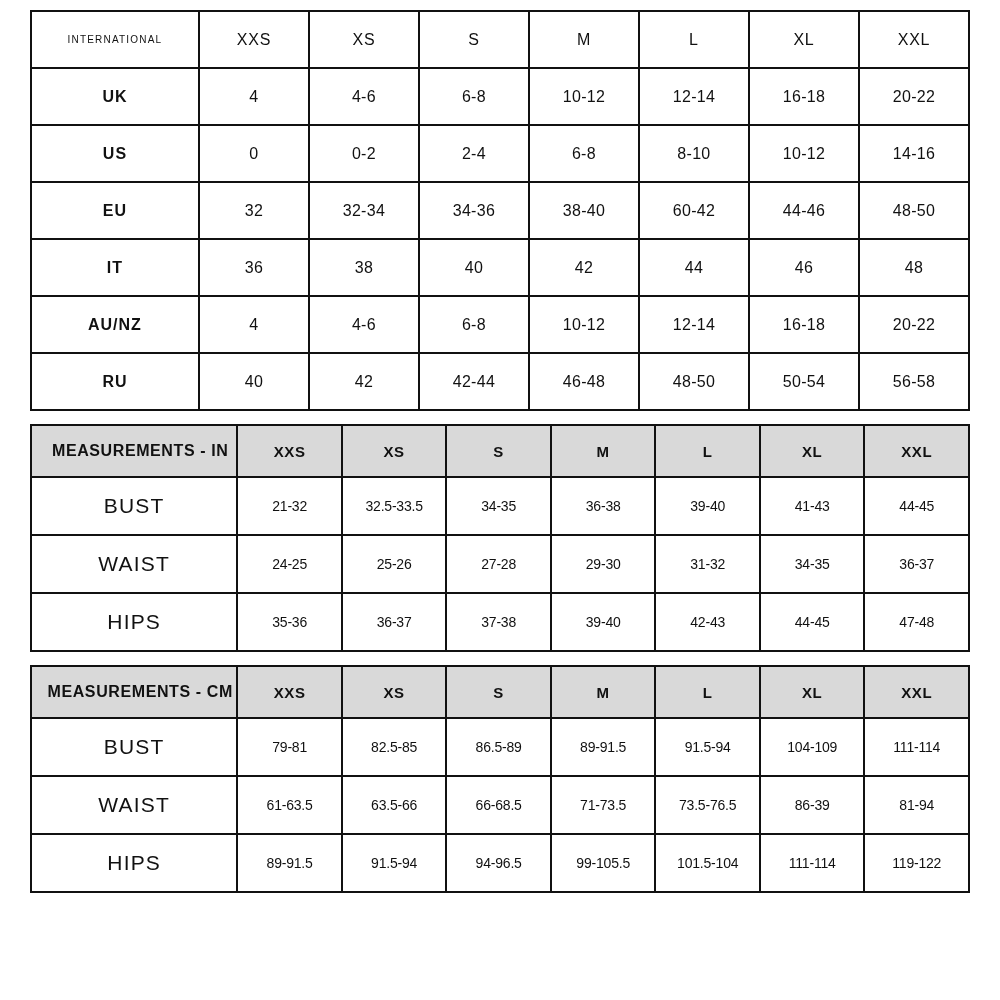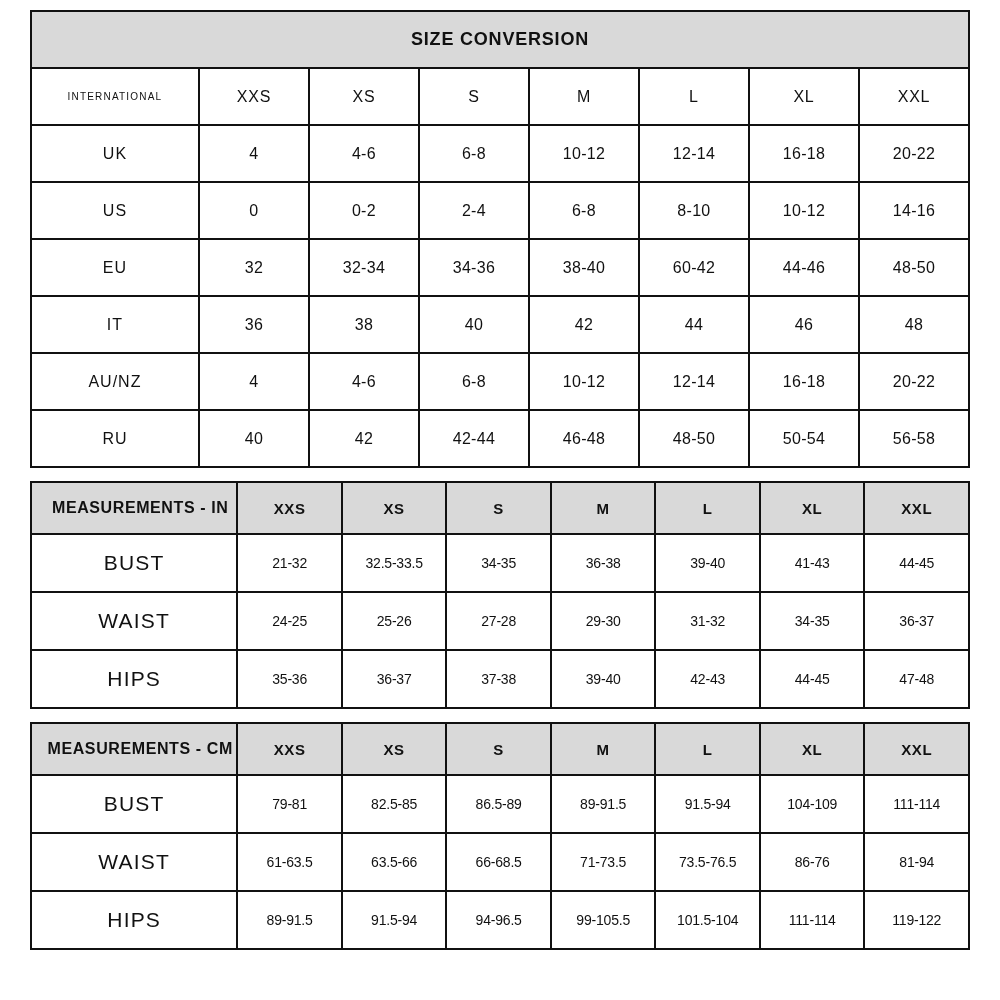--- a/index.html
+++ b/index.html
@@ -49,21 +49,21 @@
     margin-top: 36px;
   }
   .conv-table td[data-name="size-col-header"] {
     font-size: 16px;
     letter-spacing: 0.8px;
     font-weight: 500;
   }
   .conv-table .row-label {
     font-size: 16px;
     letter-spacing: 1px;
-    font-weight: 400;
+    font-weight: 700;
   }
   .conv-table td[data-name="value-cell"] {
     font-size: 16px;
     letter-spacing: 0.3px;
   }
   .conv-table col.label-col { width: 17.9%; }
   
   .meas-table col.label-col { width: 22%; }
   .meas-table .head-row { height: 52px; }
   .meas-table .head-row td {
@@ -101,23 +101,20 @@
       <col class="label-col">
         <col>
         <col>
         <col>
         <col>
         <col>
         <col>
         <col>
     </colgroup>
     <tbody>
-      <tr data-name="table-title-row">
-        <td class="table-title-cell" colspan="8" data-name="table-title">SIZE CONVERSION</td>
-      </tr>
       <tr data-name="size-header-row">
         <td class="col-label" data-name="international-label">INTERNATIONAL</td>
       <td data-name="size-col-header">XXS</td>
           <td data-name="size-col-header">XS</td>
           <td data-name="size-col-header">S</td>
           <td data-name="size-col-header">M</td>
           <td data-name="size-col-header">L</td>
           <td data-name="size-col-header">XL</td>
           <td data-name="size-col-header">XXL</td>
         </tr>
@@ -277,21 +274,21 @@
           <td data-name="value-cell">104-109</td>
           <td data-name="value-cell">111-114</td>
         </tr>
         <tr data-name="table-row">
           <td class="row-label" data-name="row-label">WAIST</td>
           <td data-name="value-cell">61-63.5</td>
           <td data-name="value-cell">63.5-66</td>
           <td data-name="value-cell">66-68.5</td>
           <td data-name="value-cell">71-73.5</td>
           <td data-name="value-cell">73.5-76.5</td>
-          <td data-name="value-cell">86-76</td>
+          <td data-name="value-cell">86-39</td>
           <td data-name="value-cell">81-94</td>
         </tr>
         <tr data-name="table-row">
           <td class="row-label" data-name="row-label">HIPS</td>
           <td data-name="value-cell">89-91.5</td>
           <td data-name="value-cell">91.5-94</td>
           <td data-name="value-cell">94-96.5</td>
           <td data-name="value-cell">99-105.5</td>
           <td data-name="value-cell">101.5-104</td>
           <td data-name="value-cell">111-114</td>

